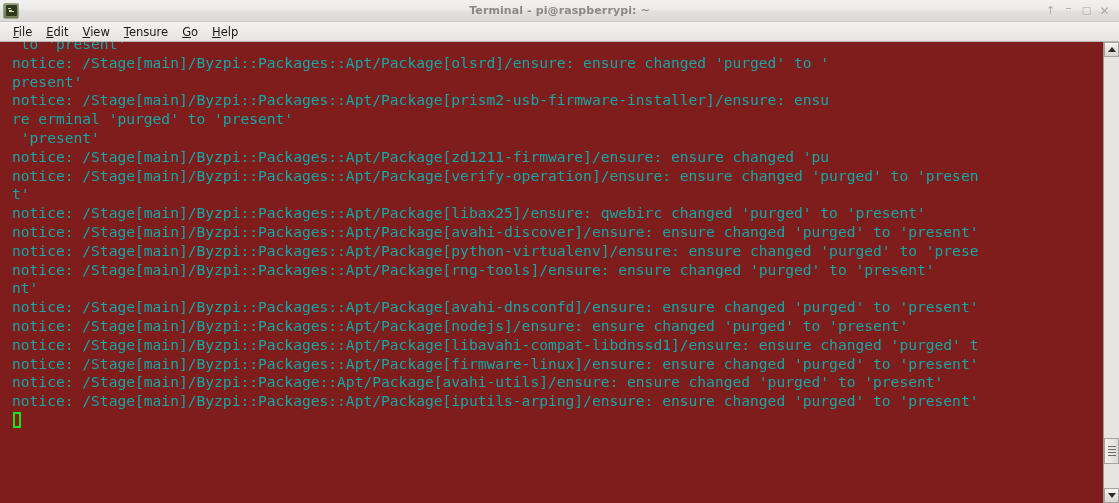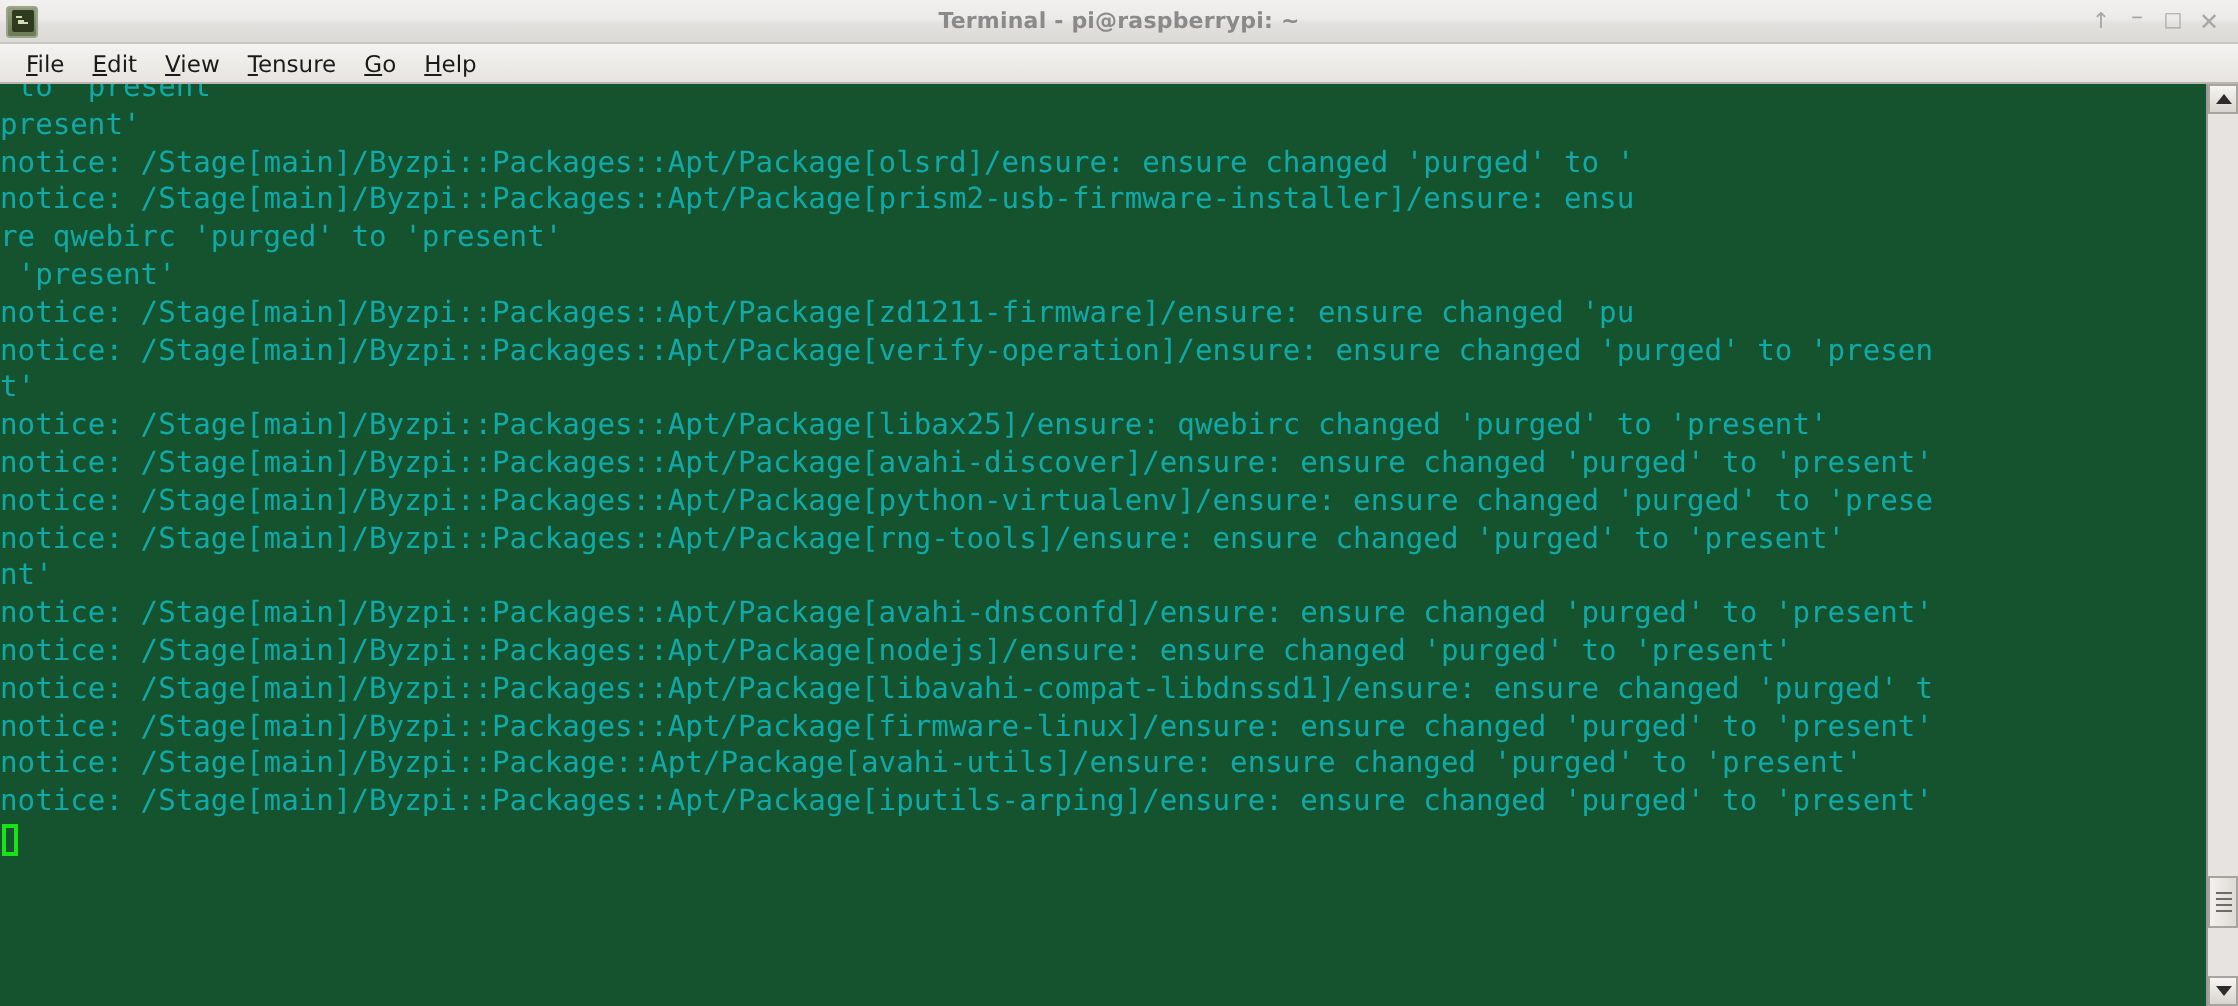--- a/index.html
+++ b/index.html
@@ -136,22 +136,22 @@
   
   .term-area {
     flex: 1 1 auto;
     display: flex;
     background: #000000;
     overflow: hidden;
     position: relative;
   }
   .term-screen {
     flex: 1 1 auto;
-    background: #14532d;
-    padding: 0 0 0 0;
+    background: #7f1d1d;
+    padding: 0 0 0 12px;
     overflow: hidden;
     position: relative;
   }
   .term-line {
     font-family: "DejaVu Sans Mono", monospace;
     font-size: 14.6px;
     line-height: 18.8px;
     color: #11a8a8;
     white-space: pre;
     letter-spacing: 0px;
@@ -253,24 +253,24 @@
     <div class="menu-item"><u>E</u><span>dit</span></div>
     <div class="menu-item"><u>V</u><span>iew</span></div>
     <div class="menu-item"><u>T</u><span>ensure</span></div>
     <div class="menu-item"><u>G</u><span>o</span></div>
     <div class="menu-item"><u>H</u><span>elp</span></div>
   </div>
 
   <div class="term-area">
     <div class="term-screen" id="term-screen" style="margin-top: -7px;">
         <div class="term-line first"> to 'present'</div>
+        <div class="term-line">notice: /Stage[main]/Byzpi::Packages::Apt/Package[olsrd]/ensure: ensure changed 'purged' to '</div>
         <div class="term-line">present'</div>
-        <div class="term-line">notice: /Stage[main]/Byzpi::Packages::Apt/Package[olsrd]/ensure: ensure changed 'purged' to '</div>
         <div class="term-line">notice: /Stage[main]/Byzpi::Packages::Apt/Package[prism2-usb-firmware-installer]/ensure: ensu</div>
-        <div class="term-line">re qwebirc 'purged' to 'present'</div>
+        <div class="term-line">re erminal 'purged' to 'present'</div>
         <div class="term-line"> 'present'</div>
         <div class="term-line">notice: /Stage[main]/Byzpi::Packages::Apt/Package[zd1211-firmware]/ensure: ensure changed 'pu</div>
         <div class="term-line">notice: /Stage[main]/Byzpi::Packages::Apt/Package[verify-operation]/ensure: ensure changed 'purged' to 'presen</div>
         <div class="term-line">t'</div>
         <div class="term-line">notice: /Stage[main]/Byzpi::Packages::Apt/Package[libax25]/ensure: qwebirc changed 'purged' to 'present'</div>
         <div class="term-line">notice: /Stage[main]/Byzpi::Packages::Apt/Package[avahi-discover]/ensure: ensure changed 'purged' to 'present'</div>
         <div class="term-line">notice: /Stage[main]/Byzpi::Packages::Apt/Package[python-virtualenv]/ensure: ensure changed 'purged' to 'prese</div>
         <div class="term-line">notice: /Stage[main]/Byzpi::Packages::Apt/Package[rng-tools]/ensure: ensure changed 'purged' to 'present'</div>
         <div class="term-line">nt'</div>
         <div class="term-line">notice: /Stage[main]/Byzpi::Packages::Apt/Package[avahi-dnsconfd]/ensure: ensure changed 'purged' to 'present'</div>

